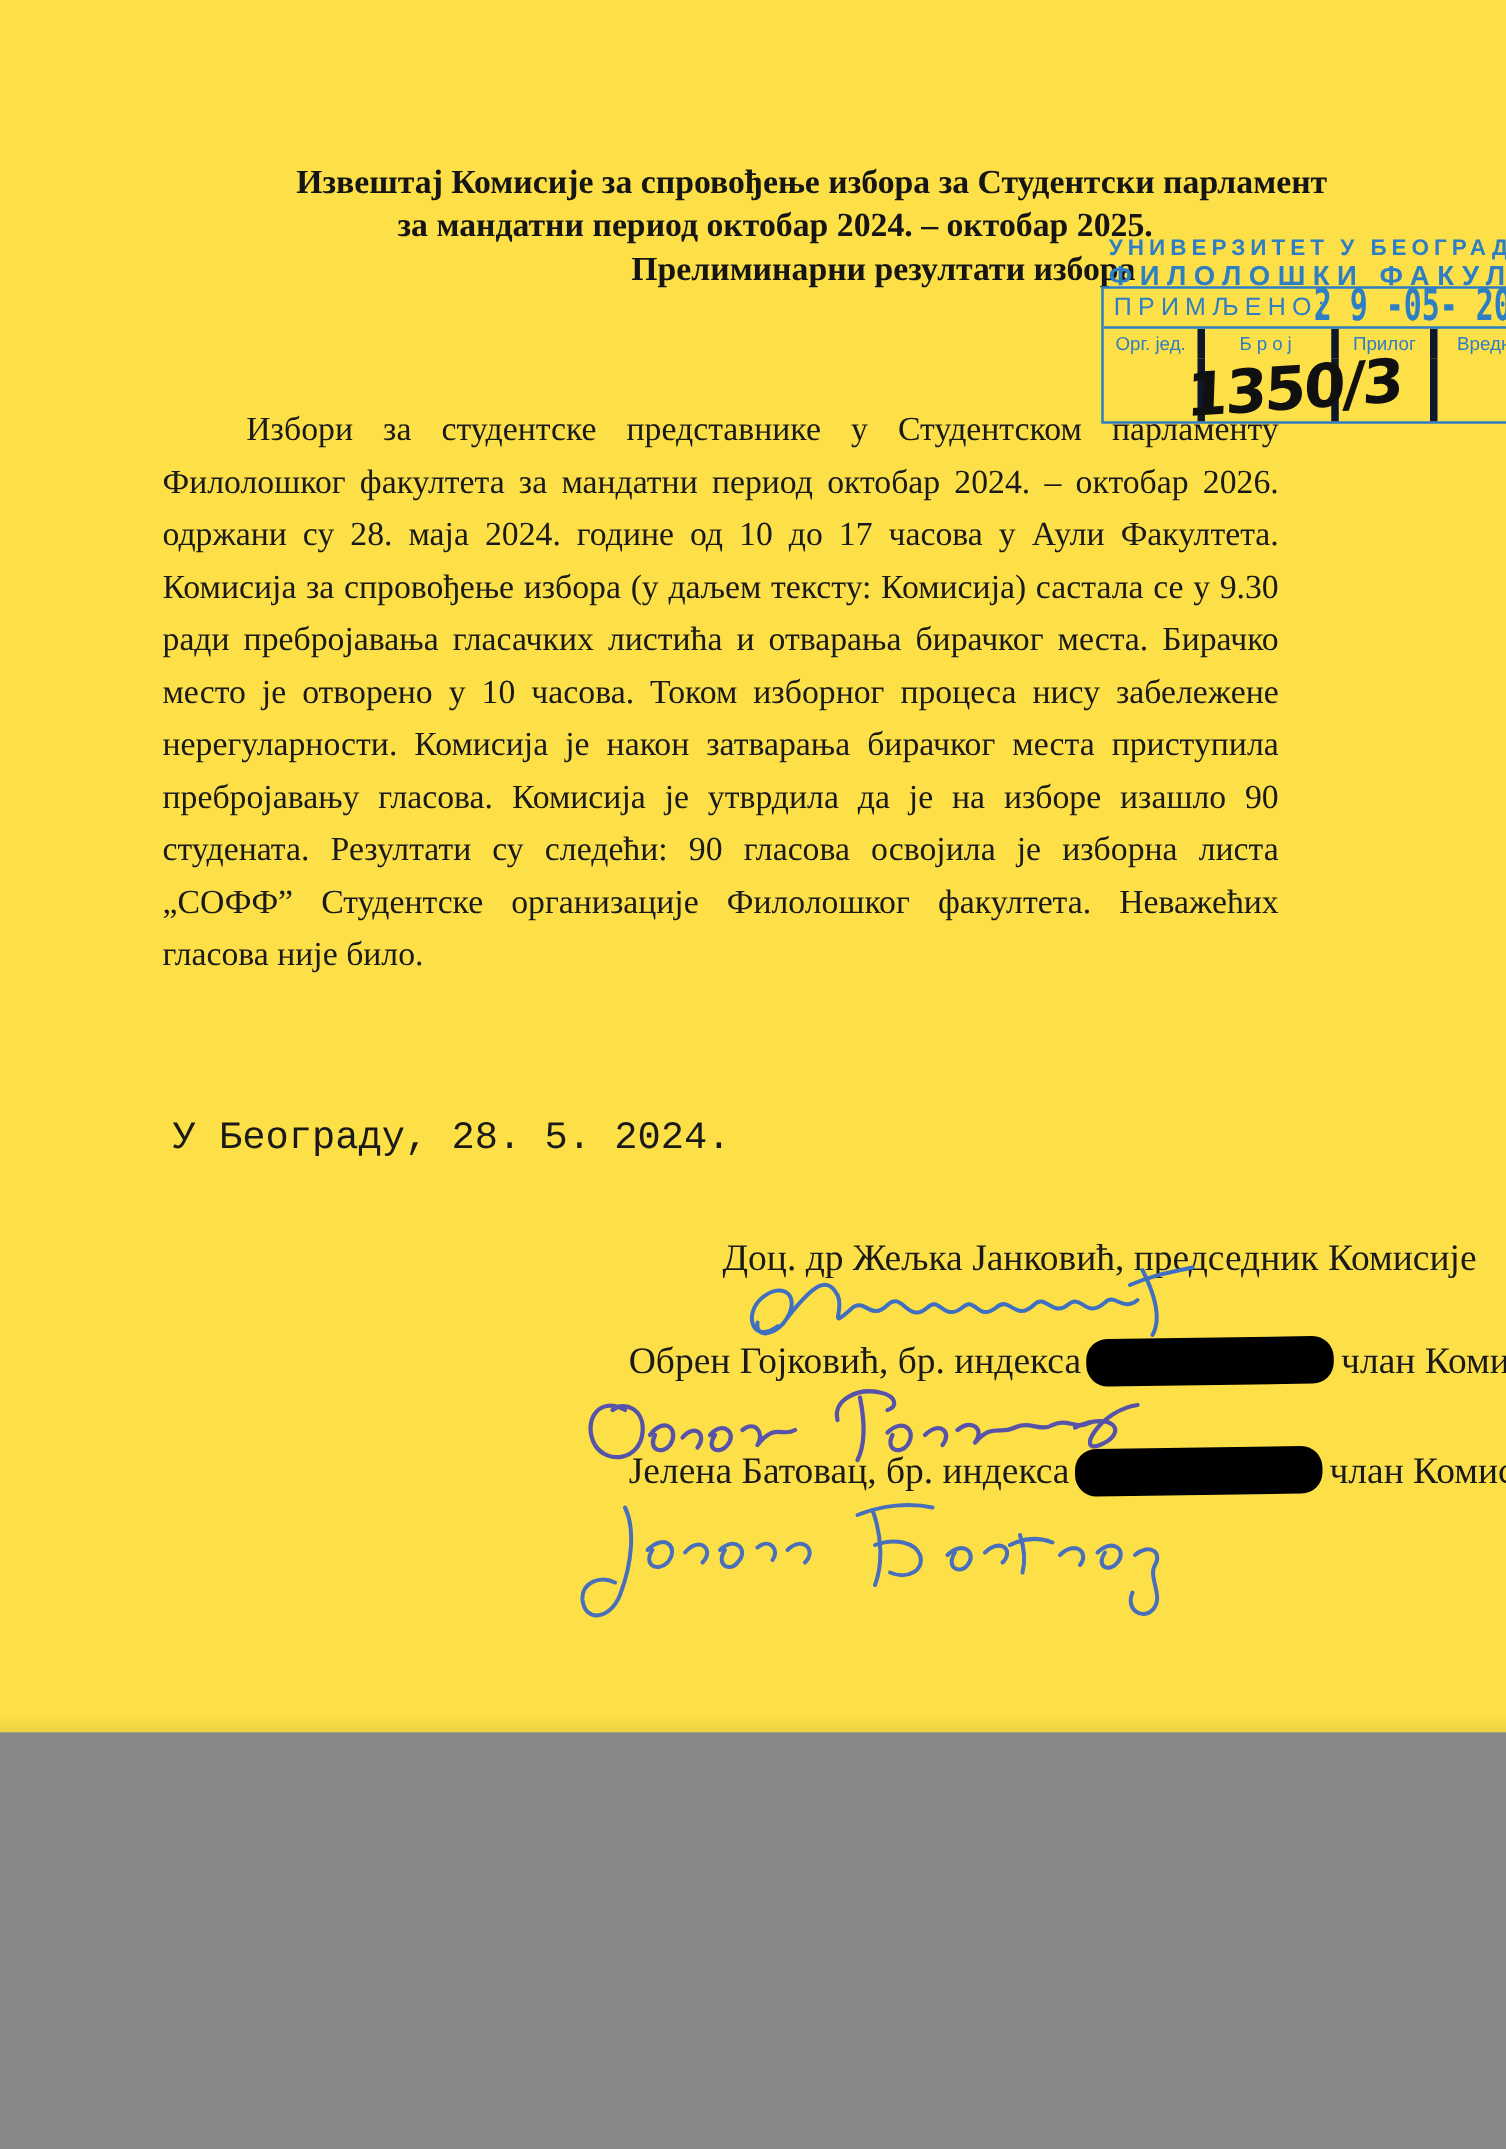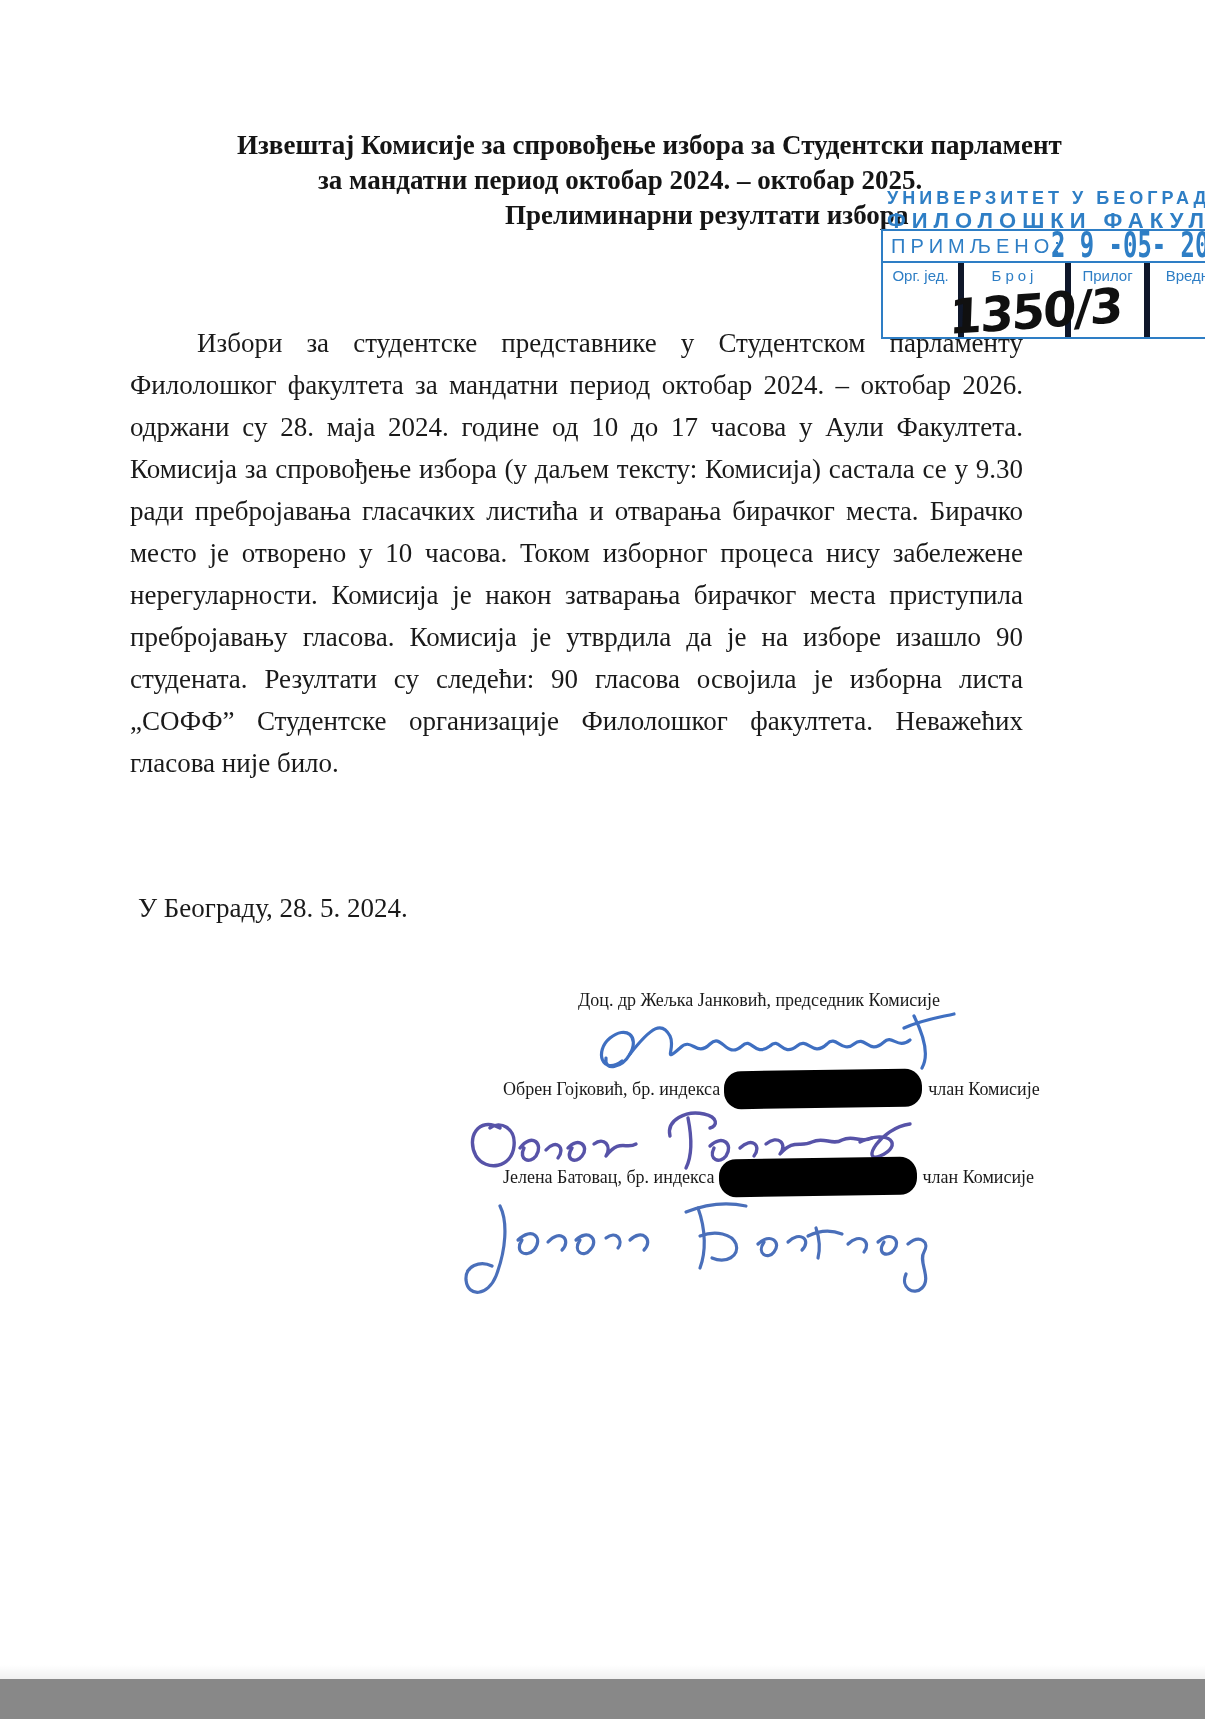--- a/index.html
+++ b/index.html
@@ -1,20 +1,20 @@
 <!DOCTYPE html>
 <html><head>
 <meta charset="utf-8">
 <style>
   html,body{margin:0;padding:0;background:#888;}
   .page{
     position:relative;
-    width:1205px;height:1679px;
+    width:1205px;height:1386px;
     margin:0 auto;
-    background:#ffffff;
+    background:#fde047;
     overflow:hidden;
     font-family:"Liberation Serif", serif;
     color:#1c1c1c;
   }
   .page::after{
     content:"";position:absolute;left:0;right:0;bottom:0;height:14px;
     background:linear-gradient(to bottom, rgba(0,0,0,0), rgba(0,0,0,0.06));
     pointer-events:none;
   }
   
@@ -83,25 +83,25 @@
   
   .body-text{
     position:absolute;left:130px;top:322px;width:893px;
     font-size:27px;line-height:42px;text-align:justify;
     color:#1a1a1a;
   }
   .body-text p{margin:0;text-indent:67px;}
 
   .date-line{
     position:absolute;left:138px;top:893px;
-    font-size:27px;color:#1a1a1a;white-space:nowrap;
-  }
-
-  
-  .typed{font-size:18px;color:#1a1a1a;white-space:nowrap;}
+    font-size:31px;color:#1a1a1a;white-space:nowrap;font-family:Liberation Mono, monospace;
+  }
+
+  
+  .typed{font-size:30px;color:#1a1a1a;white-space:nowrap;}
   #signer1-line{position:absolute;left:578px;top:990px;}
   #signer2-line{position:absolute;left:503px;top:1068px;height:42px;display:flex;align-items:center;}
   #signer3-line{position:absolute;left:503px;top:1156px;height:42px;display:flex;align-items:center;}
   .redaction{
     display:inline-block;width:198px;height:38px;background:#000;
     border-radius:17px;margin:0 6px 0 4px;transform:rotate(-0.8deg);
   }
   .sig{position:absolute;}
   #sig1{left:592px;top:1006px;}
   #sig2{left:460px;top:1098px;}

